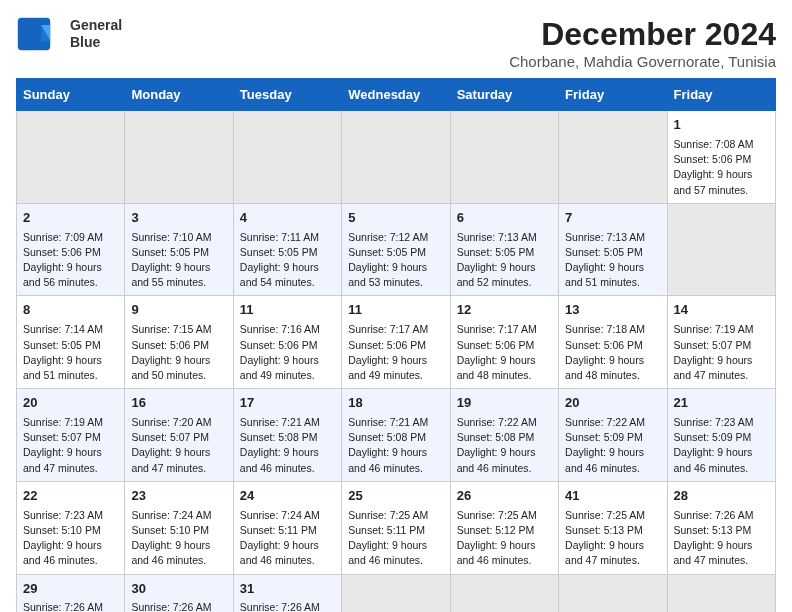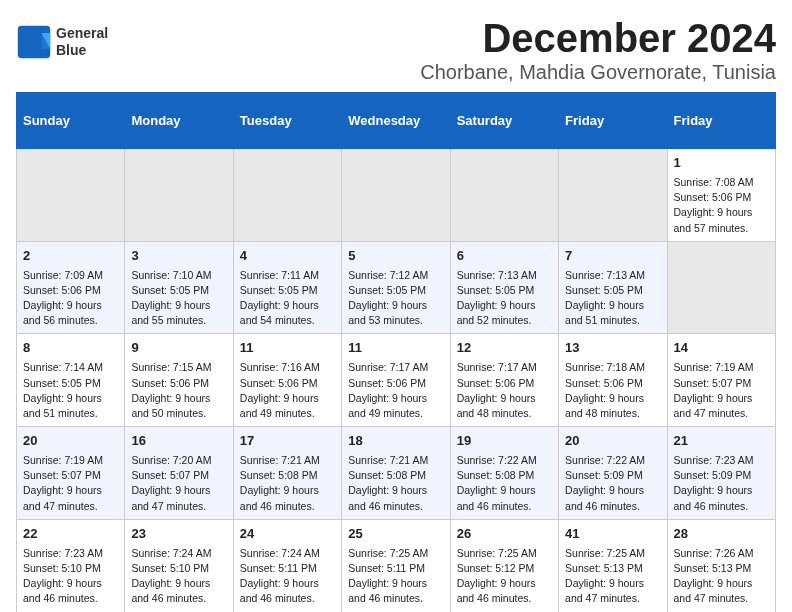--- a/index.html
+++ b/index.html
@@ -12,56 +12,55 @@
     }
     .header-area {
       display: flex;
       justify-content: space-between;
       align-items: flex-start;
       margin-bottom: 8px;
     }
     .logo {
       display: flex;
       align-items: center;
-      gap: 4px;
-      margin-top: 8px;
+      gap: 18px;
     }
     .logo-text {
       font-size: 14px;
       font-weight: bold;
       color: #333;
       line-height: 1.2;
     }
     .logo-icon {
       width: 36px;
       height: 36px;
     }
     .title-block {
       text-align: right;
     }
     .main-title {
-      font-size: 40px;
+      font-size: 32px;
       font-weight: bold;
       color: #222;
     }
     .subtitle {
-      font-size: 20px;
+      font-size: 15px;
       color: #555;
     }
     table {
       width: 100%;
       border-collapse: collapse;
       font-size: 11px;
     }
     thead tr {
       background: #1565c0;
       color: #fff;
     }
     thead th {
-      padding: 20px 6px;
+      padding: 8px 6px;
       text-align: left;
       font-size: 13px;
       font-weight: bold;
       border: 1px solid #1565c0;
     }
     tbody tr {
       vertical-align: top;
     }
     tbody tr:nth-child(odd) {
       background: #fff;

